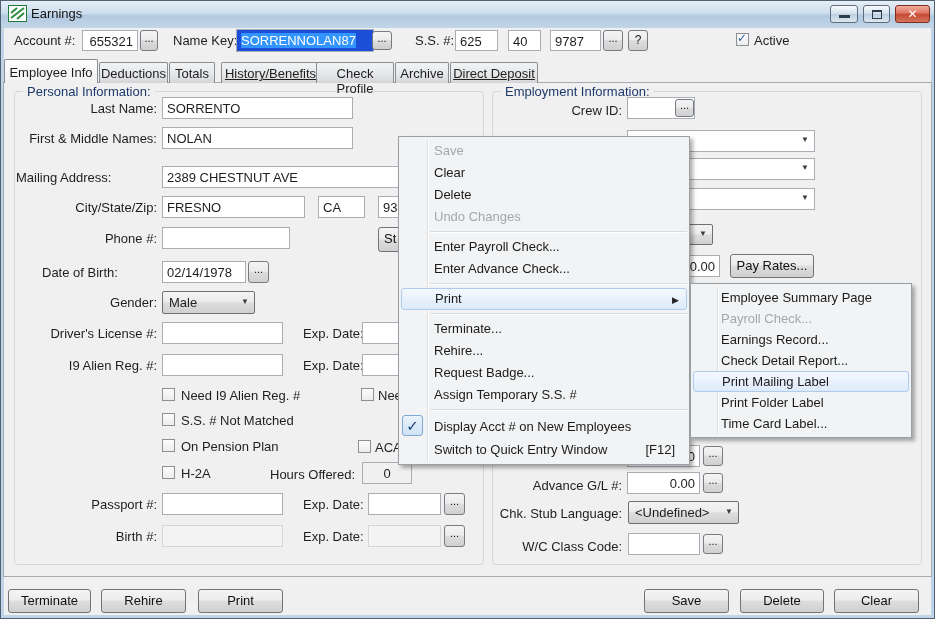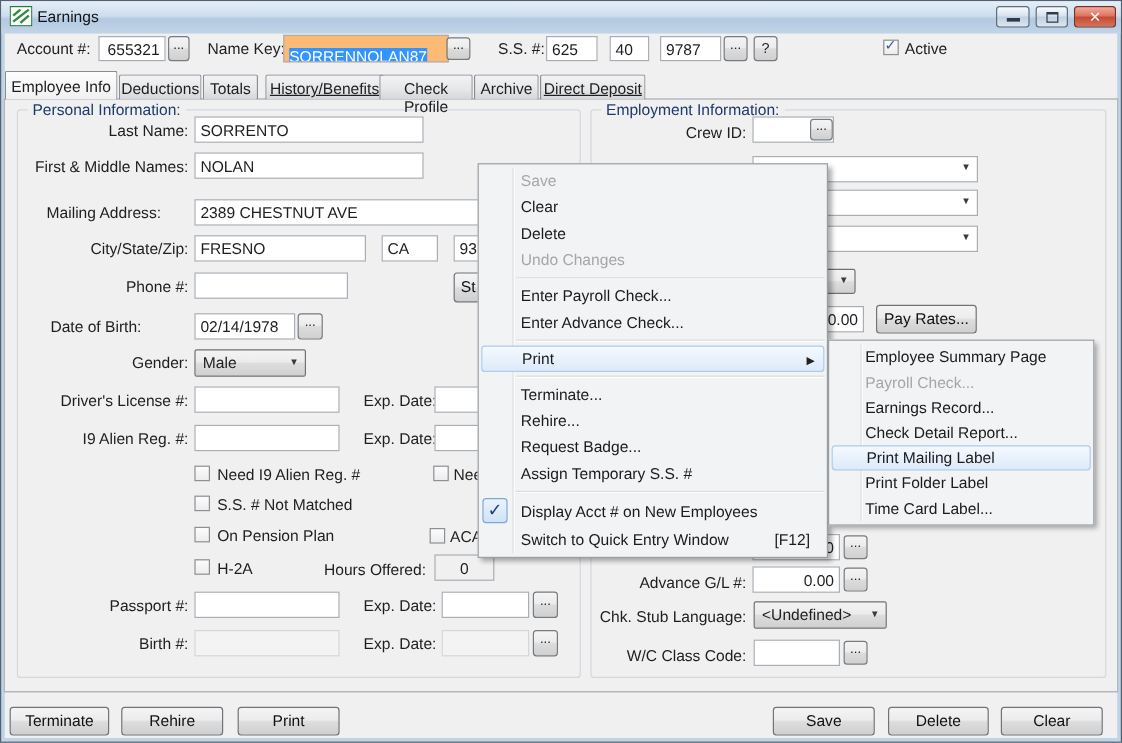--- a/index.html
+++ b/index.html
@@ -66,21 +66,21 @@
   <div class="win-btn" style="left:863px;width:27px;">
       <span class="g-max"></span>
     </div>
   <div class="win-btn close" style="left:895px;width:35px;"><span>✕</span></div>
 
   <div class="lbl" style="left:14px;top:33px;">Account #:</div>
   <div class="txt num" style="left:82px;top:30px;width:56px;height:21px;">655321</div>
   <div class="bbtn" style="left:140px;top:30px;width:18px;height:21px;line-height:14px;">...</div>
 
   <div class="lbl" style="left:173px;top:33px;">Name Key:</div>
-  <div class="txt" style="left:236px;top:29px;width:138px;height:23px;background:#fdba74;padding-top:10px;"><span style="background:#3194ff;color:#fff;">SORRENNOLAN87</span></div>
+  <div class="txt" style="left:236px;top:29px;width:138px;height:23px;background:#1d4ed8;padding-top:3px;"><span style="background:#3194ff;color:#fff;">SORRENNOLAN87</span></div>
   <div class="bbtn" style="left:372px;top:31px;width:20px;height:19px;line-height:12px;">...</div>
 
   <div class="lbl" style="left:415px;top:33px;">S.S. #:</div>
   <div class="txt" style="left:455px;top:30px;width:43px;height:21px;">625</div>
   <div class="txt" style="left:508px;top:30px;width:33px;height:21px;">40</div>
   <div class="txt" style="left:550px;top:30px;width:51px;height:21px;">9787</div>
   <div class="bbtn" style="left:603px;top:30px;width:20px;height:21px;line-height:14px;">...</div>
   <div class="bbtn" style="left:628px;top:30px;width:20px;height:21px;line-height:18px;font-size:12px;">?</div>
 
   <span class="chk" style="left:736px;top:33px;">
@@ -103,21 +103,21 @@
   <div class="grp" style="left:492px;top:91px;width:430px;height:474px;">
     <div class="grp-title">Employment Information:</div>
   </div>
 
   <div class="lbl" style="left:16px;width:141px;text-align:right;top:101px;">Last Name:</div>
   <div class="txt" style="left:162px;top:97px;width:191px;height:22px;">SORRENTO</div>
 
   <div class="lbl" style="left:16px;width:141px;text-align:right;top:131px;">First &amp; Middle Names:</div>
   <div class="txt" style="left:162px;top:127px;width:191px;height:22px;">NOLAN</div>
 
-  <div class="lbl" style="left:16px;width:141px;text-align:center;top:170px;">Mailing Address:</div>
+  <div class="lbl" style="left:16px;width:141px;text-align:left;top:170px;">Mailing Address:</div>
   <div class="txt" style="left:162px;top:166px;width:298px;height:22px;">2389 CHESTNUT AVE</div>
 
   <div class="lbl" style="left:16px;width:141px;text-align:right;top:200px;">City/State/Zip:</div>
   <div class="txt" style="left:162px;top:196px;width:143px;height:22px;">FRESNO</div>
   <div class="txt" style="left:318px;top:196px;width:47px;height:22px;">CA</div>
   <div class="txt" style="left:378px;top:196px;width:82px;height:22px;">937</div>
 
   <div class="lbl" style="left:16px;width:141px;text-align:right;top:231px;">Phone #:</div>
   <div class="txt" style="left:162px;top:227px;width:128px;height:22px;"></div>
   <div class="btn" style="left:378px;top:227px;width:90px;height:25px;text-align:left;padding-left:5px;">St</div>

